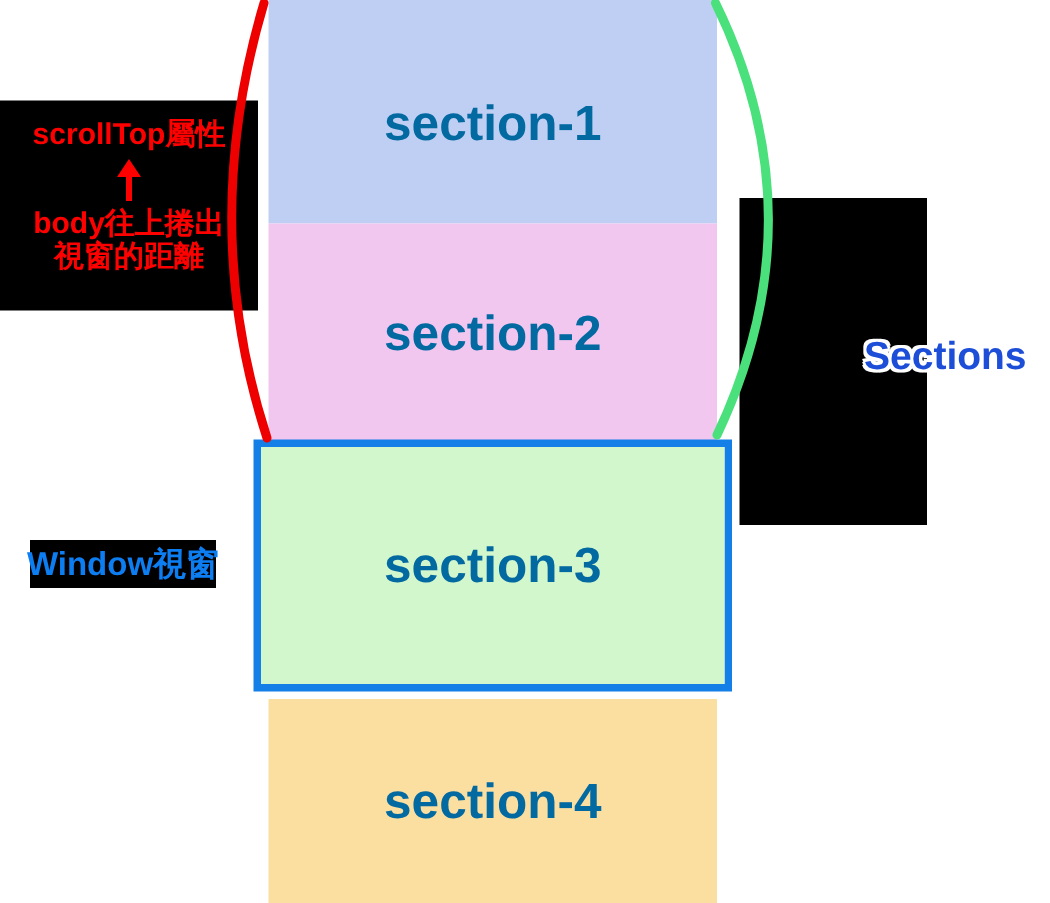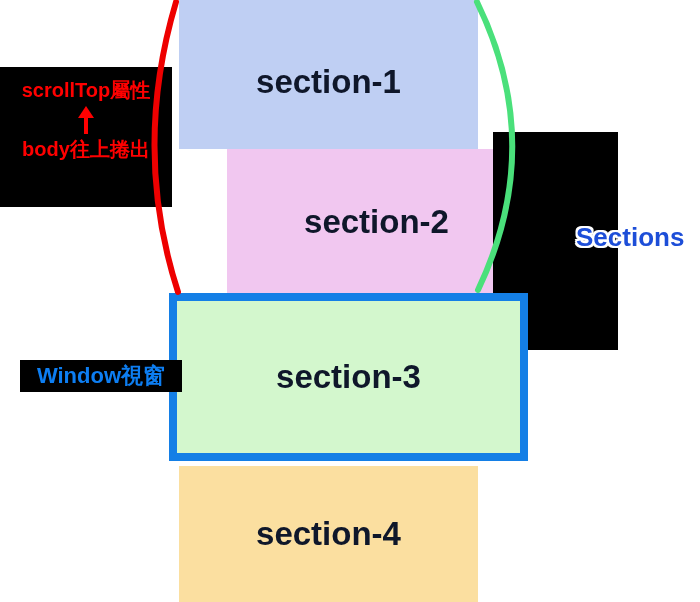--- a/index.html
+++ b/index.html
@@ -10,35 +10,35 @@
     overflow:hidden;
     font-family:"Liberation Sans","DejaVu Sans",sans-serif;
   }
   
   .section{
     position:absolute;
     left:179px;width:299px;
     display:flex;align-items:center;justify-content:center;
   }
   .section-label{
-    font-size:33px;font-weight:bold;color:#0f172a;
+    font-size:33px;font-weight:bold;color:#0369a1;
     letter-spacing:0px;
   }
   .sec1{top:0;height:149px;}
   .sec2{top:149px;height:146px;}
   .sec4{top:466px;height:136px;}
   .sec1 .section-label{margin-top:14px;}
 
   
   .viewport{
     position:absolute;
     left:169px;top:293px;
-    width:359px;height:168px;
+    width:319px;height:168px;
     box-sizing:border-box;
-    border:8px solid #737373;
+    border:5px solid #737373;
     display:flex;align-items:center;justify-content:center;
     z-index:20;
   }
 
   
   .scrolltop-box{
     position:absolute;
     left:0;top:67px;width:172px;height:140px;
     background:#000000;
     display:flex;flex-direction:column;align-items:center;
@@ -59,21 +59,21 @@
     border-right:8px solid transparent;
     border-bottom:12px solid #ff0000;
   }
   .arrow-stem{
     width:4px;height:16px;background:#ff0000;
   }
 
   
   .window-label-box{
     position:absolute;
-    left:20px;top:360px;width:162px;height:32px;
+    left:20px;top:360px;width:124px;height:32px;
     background:#000000;
     display:flex;align-items:center;justify-content:center;
     z-index:30;
   }
   .window-label-text{
     font-size:22px;font-weight:bold;white-space:nowrap;
   }
 
   
   .right-box{
@@ -103,41 +103,42 @@
 </style>
 </head>
 <body>
 
 <div class="canvas">
 
   <div class="section sec1" style="background: rgb(191, 207, 243);">
     <span class="section-label">section-1</span>
   </div>
 
-  <div class="section sec2" style="background: rgb(241, 199, 240); margin-left: 48px;">
+  <div class="section sec2" style="background: rgb(241, 199, 240);">
     <span class="section-label">section-2</span>
   </div>
 
   <div class="viewport" style="border-color: rgb(20, 127, 230);">
     <div class="viewport-fill" style="position: absolute; inset: 0px; display: flex; align-items: center; justify-content: center; background: rgb(211, 247, 205);">
       <span class="section-label">section-3</span>
     </div>
   </div>
 
   <div class="section sec4" style="background: rgb(251, 223, 160);">
     <span class="section-label">section-4</span>
   </div>
 
   <div class="scrolltop-box" style="color: rgb(255, 0, 0); text-align: right;">
     <div class="scrolltop-line">scrollTop屬性</div>
     <div class="up-arrow">
       <div class="arrow-head" style="border-bottom-color: rgb(255, 0, 0);"></div>
       <div class="arrow-stem" style="background: rgb(255, 0, 0);"></div>
     </div>
     <div class="scrolltop-line">body往上捲出</div>
+    <div class="scrolltop-line">視窗的距離</div>
   </div>
 
   <div class="window-label-box">
     <span class="window-label-text" style="color: rgb(13, 126, 242);">Window視窗</span>
   </div>
 
   <div class="right-box"></div>
   <div class="sections-label">Sections</div>
 
   <svg class="arcs" width="700" height="602" viewBox="0 0 700 602">

